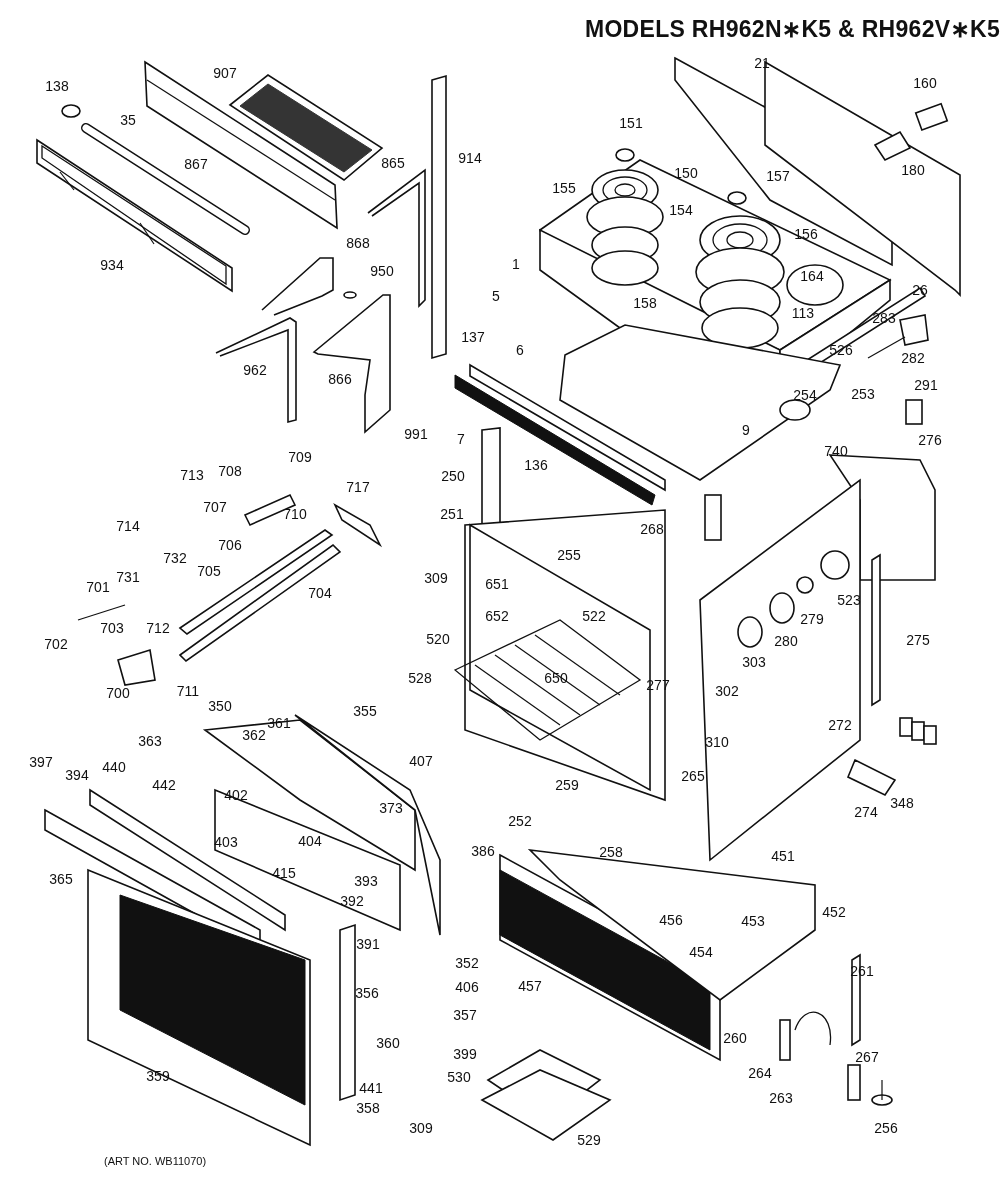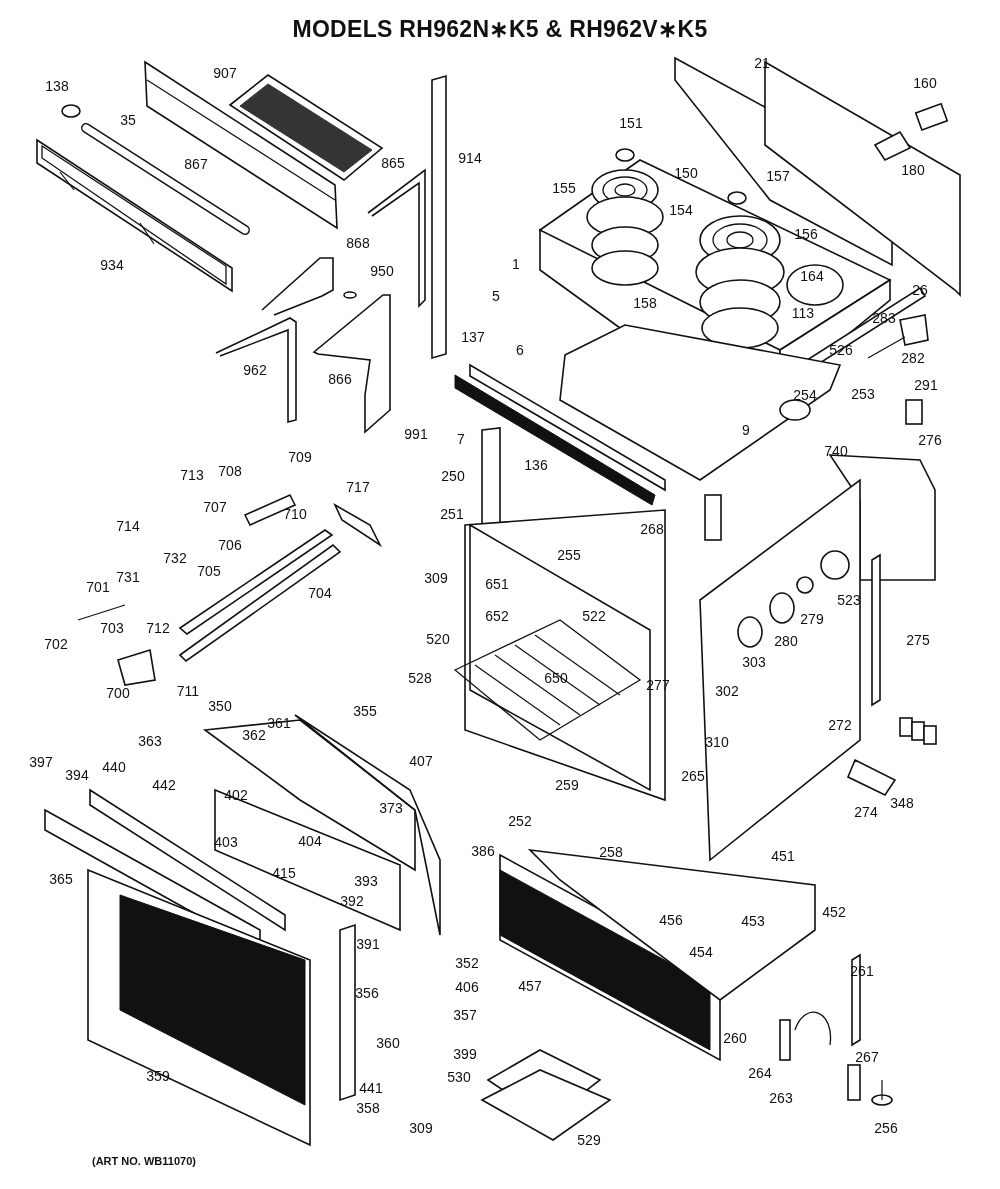--- a/index.html
+++ b/index.html
@@ -1,18 +1,18 @@
 <!DOCTYPE html>
 <html><head>
 <meta charset="utf-8">
 <style>
   html,body{margin:0;padding:0;background:#ffffff;}
   body{width:1000px;height:1189px;position:relative;overflow:hidden;font-family:"Liberation Sans",sans-serif;color:#111;}
-  .title{position:absolute;left:0;top:16px;width:1000px;text-align:center;font-weight:bold;font-size:23px;letter-spacing:0.3px;}
-  .art{position:absolute;left:92px;top:1155px;font-size:11px;font-weight:bold;}
+  .title{position:absolute;left:0;top:16px;width:1000px;text-align:right;font-weight:bold;font-size:23px;letter-spacing:0.3px;}
+  .art{position:absolute;left:104px;top:1155px;font-size:11px;font-weight:normal;}
   svg#dg{position:absolute;left:0;top:0;}
   .lbl{font-family:"Liberation Sans Narrow","Liberation Sans",sans-serif;font-size:14px;fill:#111;}
   .ln{stroke:#111;stroke-width:1.2;fill:none;}
   .pt{stroke:#111;stroke-width:1.6;fill:#fff;}
   .pt2{stroke:#111;stroke-width:1.3;fill:none;}
   .blk{fill:#111;stroke:#111;}
 </style>
 </head>
 <body>
 

